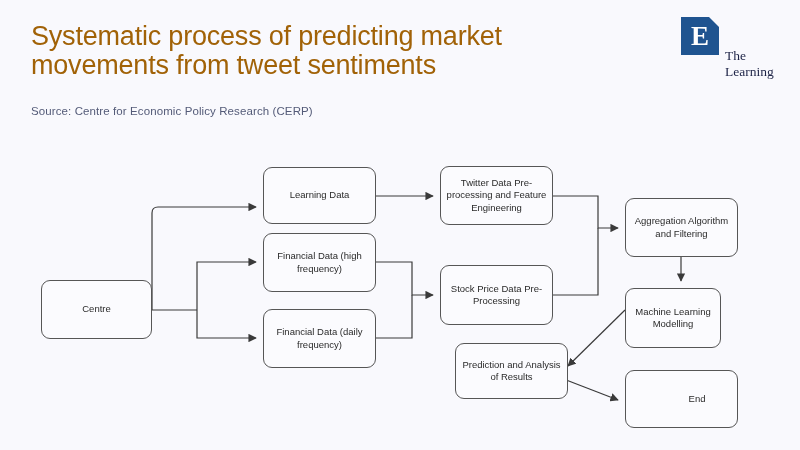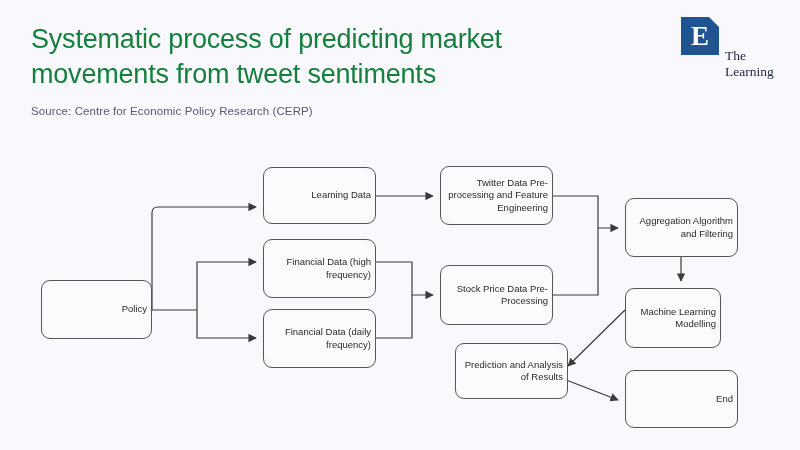--- a/index.html
+++ b/index.html
@@ -23,23 +23,23 @@
     left: 0; top: 0;
     width: 800px;
     height: 140px;
   }
   #title {
     position: absolute;
     left: 31px;
     top: 22px;
     width: 600px;
     font-size: 27px;
-    line-height: 35px;
+    line-height: 29px;
     font-weight: 400;
-    color: #15803d;
+    color: #a16207;
     letter-spacing: -0.2px;
   }
   #source {
     position: absolute;
     left: 31px;
     top: 105px;
     font-size: 11.5px;
     color: #545b78;
     letter-spacing: 0.1px;
   }
@@ -101,21 +101,21 @@
   }
   .node {
     position: absolute;
     box-sizing: border-box;
     border: 1px solid #565656;
     border-radius: 9px;
     background: #fbfbfe;
     display: flex;
     align-items: center;
     justify-content: center;
-    text-align: right;
+    text-align: center;
     font-size: 9.5px;
     line-height: 12.5px;
     color: #2a2a2a;
     padding: 2px 4px;
   }
   .node .lbl { display: block; width: 100%; }
 </style>
 </head>
 <body>
 
@@ -167,28 +167,28 @@
 
         <path d="M 681 257 L 681 281" marker-end="url(#arrow)"></path>
 
         <path d="M 625 310 L 568 366" marker-end="url(#arrow)"></path>
 
         <path d="M 561 378 L 618 400" marker-end="url(#arrow)"></path>
       </g>
     </svg>
 
     <div class="node" style="left:41px;  top:280px; width:111px; height:59px;">
-      <span class="lbl">Policy</span>
+      <span class="lbl">Centre</span>
     </div>
 
     <div class="node" style="left:263px; top:167px; width:113px; height:57px;">
       <span class="lbl">Learning Data</span>
     </div>
 
-    <div class="node" style="left:263px; top:239px; width:113px; height:59px;">
+    <div class="node" style="left:263px; top:233px; width:113px; height:59px;">
       <span class="lbl">Financial Data (high frequency)</span>
     </div>
 
     <div class="node" style="left:263px; top:309px; width:113px; height:59px;">
       <span class="lbl">Financial Data (daily frequency)</span>
     </div>
 
     <div class="node" style="left:440px; top:166px; width:113px; height:59px;">
       <span class="lbl">Twitter Data Pre-processing and Feature Engineering</span>
     </div>

